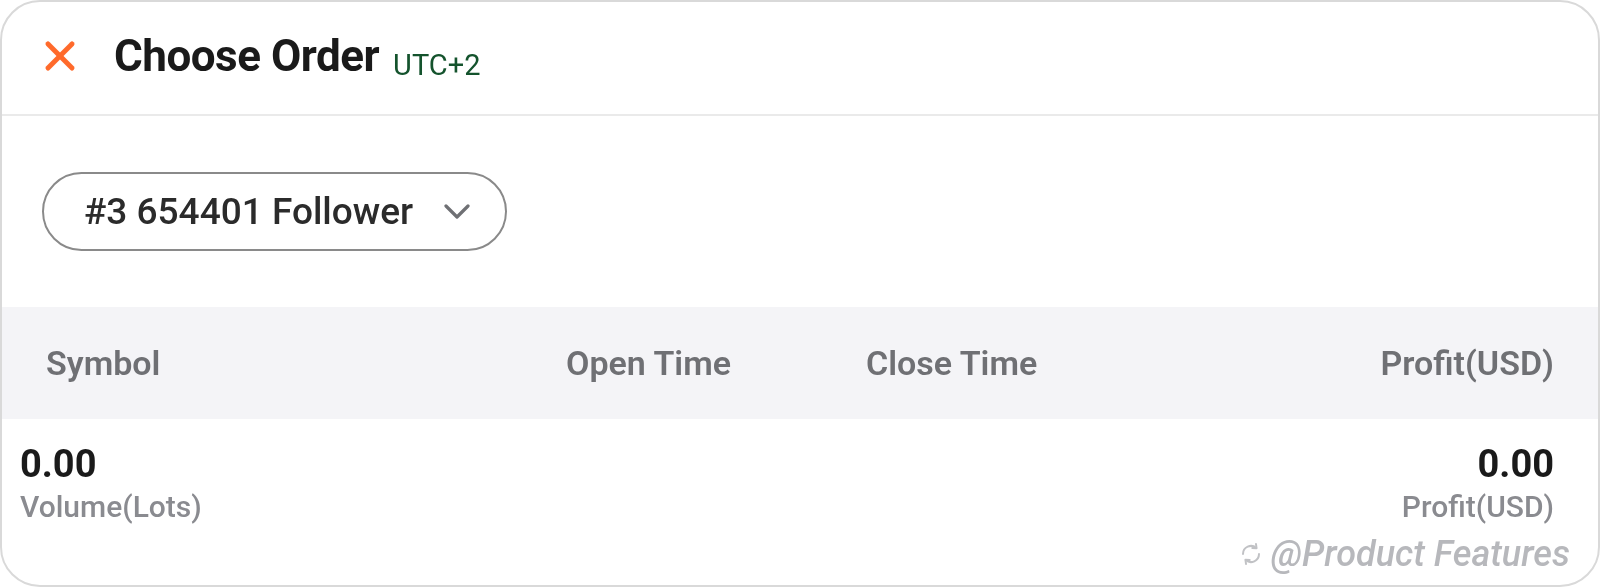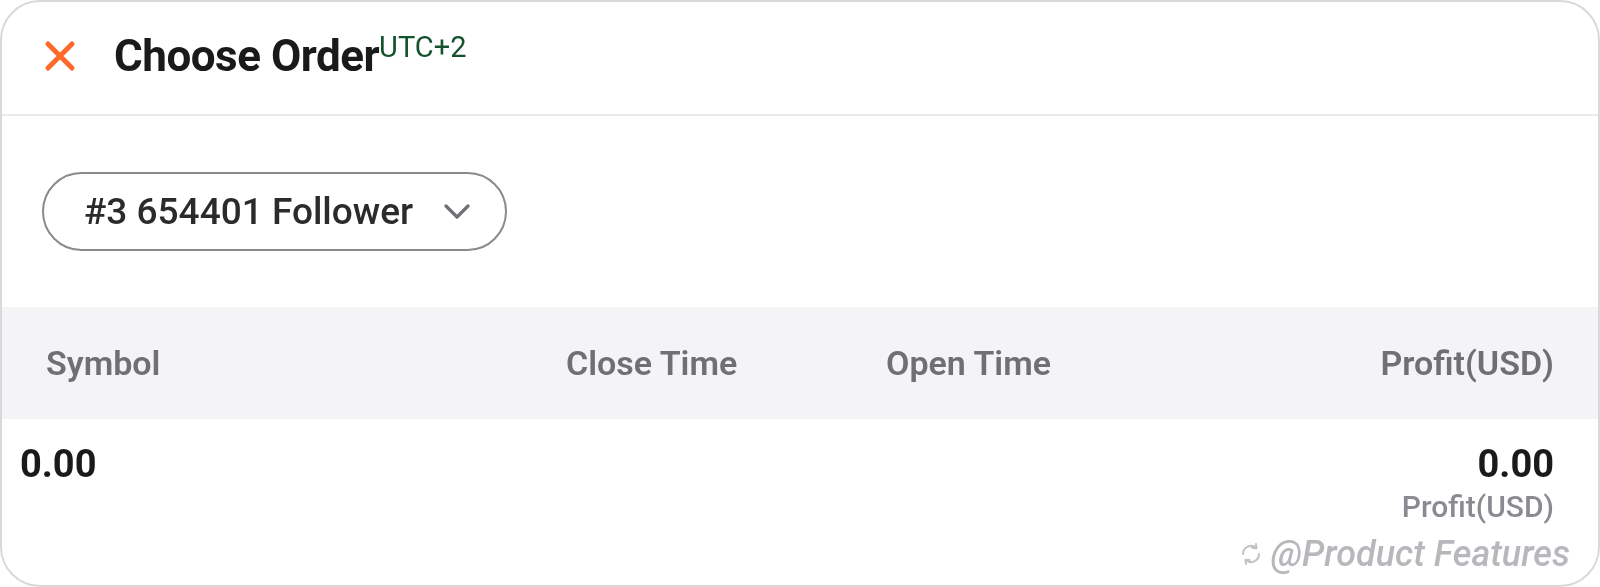--- a/index.html
+++ b/index.html
@@ -31,21 +31,22 @@
     height: 36px;
     display: flex;
     align-items: center;
     justify-content: center;
     cursor: pointer;
     flex: 0 0 auto;
   }
   .close-icon svg { display: block; }
   .title-wrap {
     display: flex;
-    align-items: flex-start;
+    align-items: flex-end;
+    gap: 14px;
   }
   .title-main {
     font-size: 44px;
     font-weight: 700;
     color: #1a1a1a;
     letter-spacing: -0.5px;
   }
   .title-tz {
     font-size: 29px;
     font-weight: 400;
@@ -153,28 +154,29 @@
       <span class="dropdown-label">#3 654401 Follower</span>
       <span class="chevron">
         <svg width="26" height="16" viewBox="0 0 26 16">
           <polyline points="2,2 13,13 24,2" fill="none" stroke="#6f7074" stroke-width="3.2" stroke-linecap="round" stroke-linejoin="round"></polyline>
         </svg>
       </span>
     </div>
 
     <div class="table-head">
       <div class="th col-symbol">Symbol</div>
+      <div class="th col-open">Open Time</div>
       <div class="th col-close">Close Time</div>
-      <div class="th col-open">Open Time</div>
       <div class="th col-profit">Profit(USD)</div>
     </div>
 
     <div class="summary-row">
       <div class="summary-left">
         <div class="summary-value">0.00</div>
+        <div class="summary-label">Volume(Lots)</div>
       </div>
       <div class="summary-right">
         <div class="summary-value">0.00</div>
         <div class="summary-label">Profit(USD)</div>
       </div>
     </div>
 
   </div>
 
   <div class="watermark">

